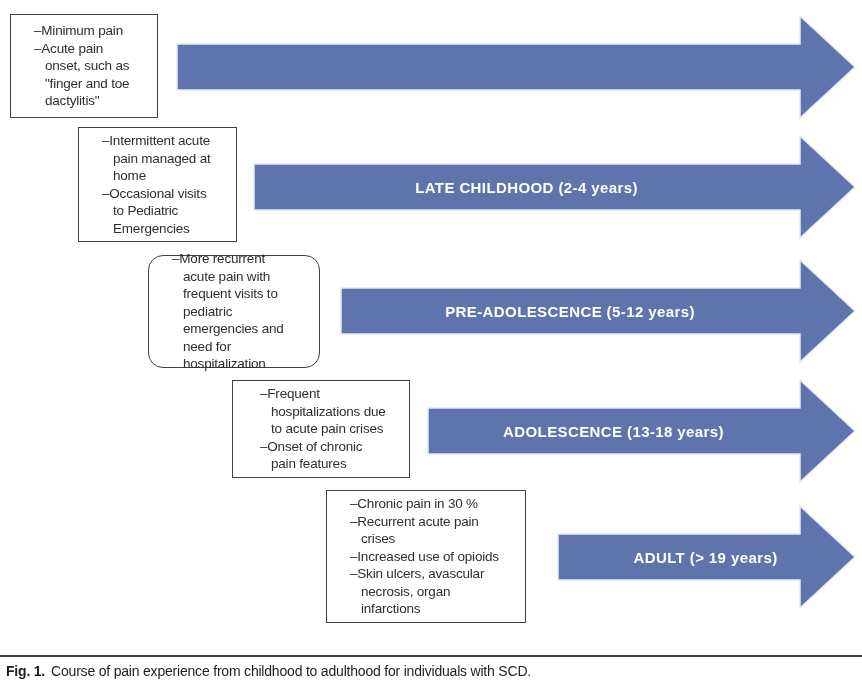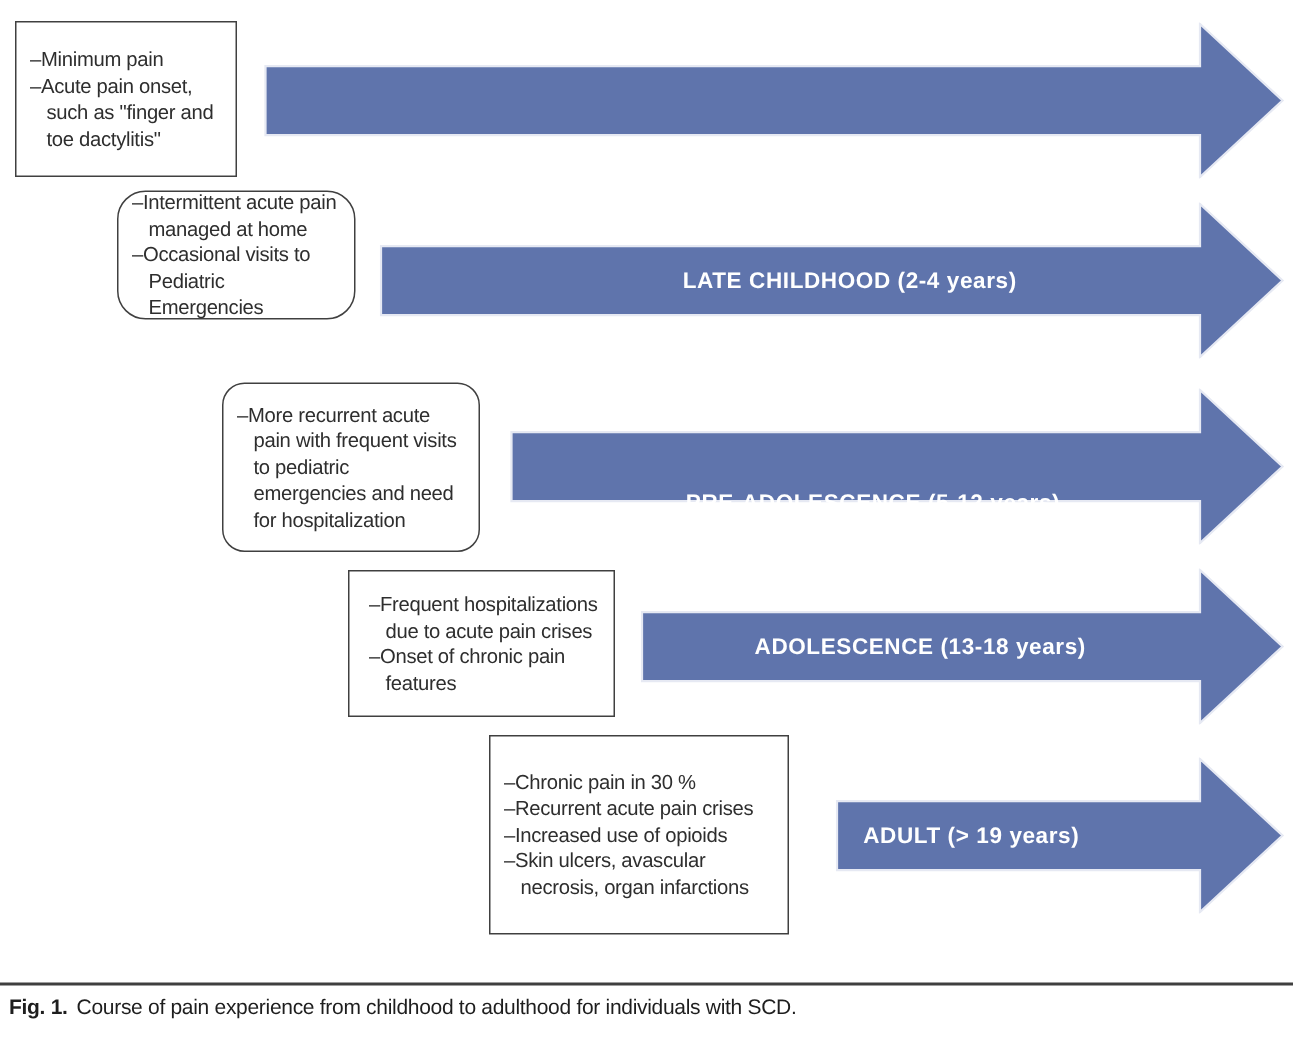--- a/index.html
+++ b/index.html
@@ -20,21 +20,21 @@
     font-size: 13.5px;
     line-height: 17.5px;
     display: flex;
     flex-direction: column;
     justify-content: center;
     padding: 6px 9px;
     letter-spacing: -0.2px;
   }
   .stage-box ul {
     list-style: none;
-    margin: 0;
+    margin: 14px;
     padding: 0;
   }
   .stage-box li {
     padding-left: 11px;
     text-indent: -11px;
   }
   .stage-box li::before {
     content: "\2013 ";
   }
   .arrow-svg {
@@ -83,40 +83,40 @@
   <div class="stage-box" style="left:10px; top:14px; width:148px; height:104px;">
     <ul>
       <li>Minimum pain</li>
       <li>Acute pain onset, such as "finger and toe dactylitis"</li>
     </ul>
   </div>
   <svg class="arrow-svg" style="left:176px; top:15px;" width="682" height="104" viewBox="0 0 682 104">
     <polygon class="arrow-shape" points="1,29 624,29 624,1 679,52 624,103 624,75 1,75"></polygon>
   </svg>
 
-  <div class="stage-box" style="left:78px; top:127px; width:159px; height:86px;border-radius:19px;">
+  <div class="stage-box" style="left:78px; top:127px; width:159px; height:115px;">
     <ul>
       <li>Intermittent acute pain managed at home</li>
       <li>Occasional visits to Pediatric Emergencies</li>
     </ul>
   </div>
   <svg class="arrow-svg" style="left:253px; top:135px;" width="605" height="104" viewBox="0 0 605 104">
     <polygon class="arrow-shape" points="1,29 547,29 547,1 602,52 547,103 547,75 1,75"></polygon>
   </svg>
-  <div class="arrow-label" style="left:253px; top:164px; width:547px; height:46px;padding-left:40px;">LATE CHILDHOOD (2-4 years)</div>
+  <div class="arrow-label" style="left:253px; top:164px; width:547px; height:46px;">LATE CHILDHOOD (2-4 years)</div>
 
   <div class="stage-box" style="left:148px; top:255px; width:172px; height:113px;border-radius:15px;">
     <ul>
       <li>More recurrent acute pain with frequent visits to pediatric emergencies and need for hospitalization</li>
     </ul>
   </div>
   <svg class="arrow-svg" style="left:340px; top:259px;" width="518" height="104" viewBox="0 0 518 104">
     <polygon class="arrow-shape" points="1,29 460,29 460,1 515,52 460,103 460,75 1,75"></polygon>
   </svg>
-  <div class="arrow-label" style="left:352px; top:288px; width:460px; height:46px;margin-top:24px;">PRE-ADOLESCENCE (5-12 years)</div>
+  <div class="arrow-label" style="left:340px; top:288px; width:460px; height:46px;">PRE-ADOLESCENCE (5-12 years)</div>
 
   <div class="stage-box" style="left:232px; top:380px; width:178px; height:98px; padding-left:13px; ">
     <ul>
       <li>Frequent hospitalizations due to acute pain crises</li>
       <li>Onset of chronic pain features</li>
     </ul>
   </div>
   <svg class="arrow-svg" style="left:427px; top:379px;" width="431" height="104" viewBox="0 0 431 104">
     <polygon class="arrow-shape" points="1,29 373,29 373,1 428,52 373,103 373,75 1,75"></polygon>
   </svg>
@@ -126,20 +126,20 @@
     <ul>
       <li>Chronic pain in 30 %</li>
       <li>Recurrent acute pain crises</li>
       <li>Increased use of opioids</li>
       <li>Skin ulcers, avascular necrosis, organ infarctions</li>
     </ul>
   </div>
   <svg class="arrow-svg" style="left:557px; top:505px;" width="301" height="104" viewBox="0 0 301 104">
     <polygon class="arrow-shape" points="1,29 243,29 243,1 298,52 243,103 243,75 1,75"></polygon>
   </svg>
-  <div class="arrow-label" style="left:526px; top:534px; width:243px; height:46px;">ADULT (&gt; 19 years)</div>
+  <div class="arrow-label" style="left:584px; top:534px; width:243px; height:46px;">ADULT (&gt; 19 years)</div>
 
   <div class="caption-rule"></div>
   <div class="figure-caption">
     <span class="caption-label">Fig. 1.</span><span>Course of pain experience from childhood to adulthood for individuals with SCD.</span>
   </div>
 
 </div>
 
 </body></html>

